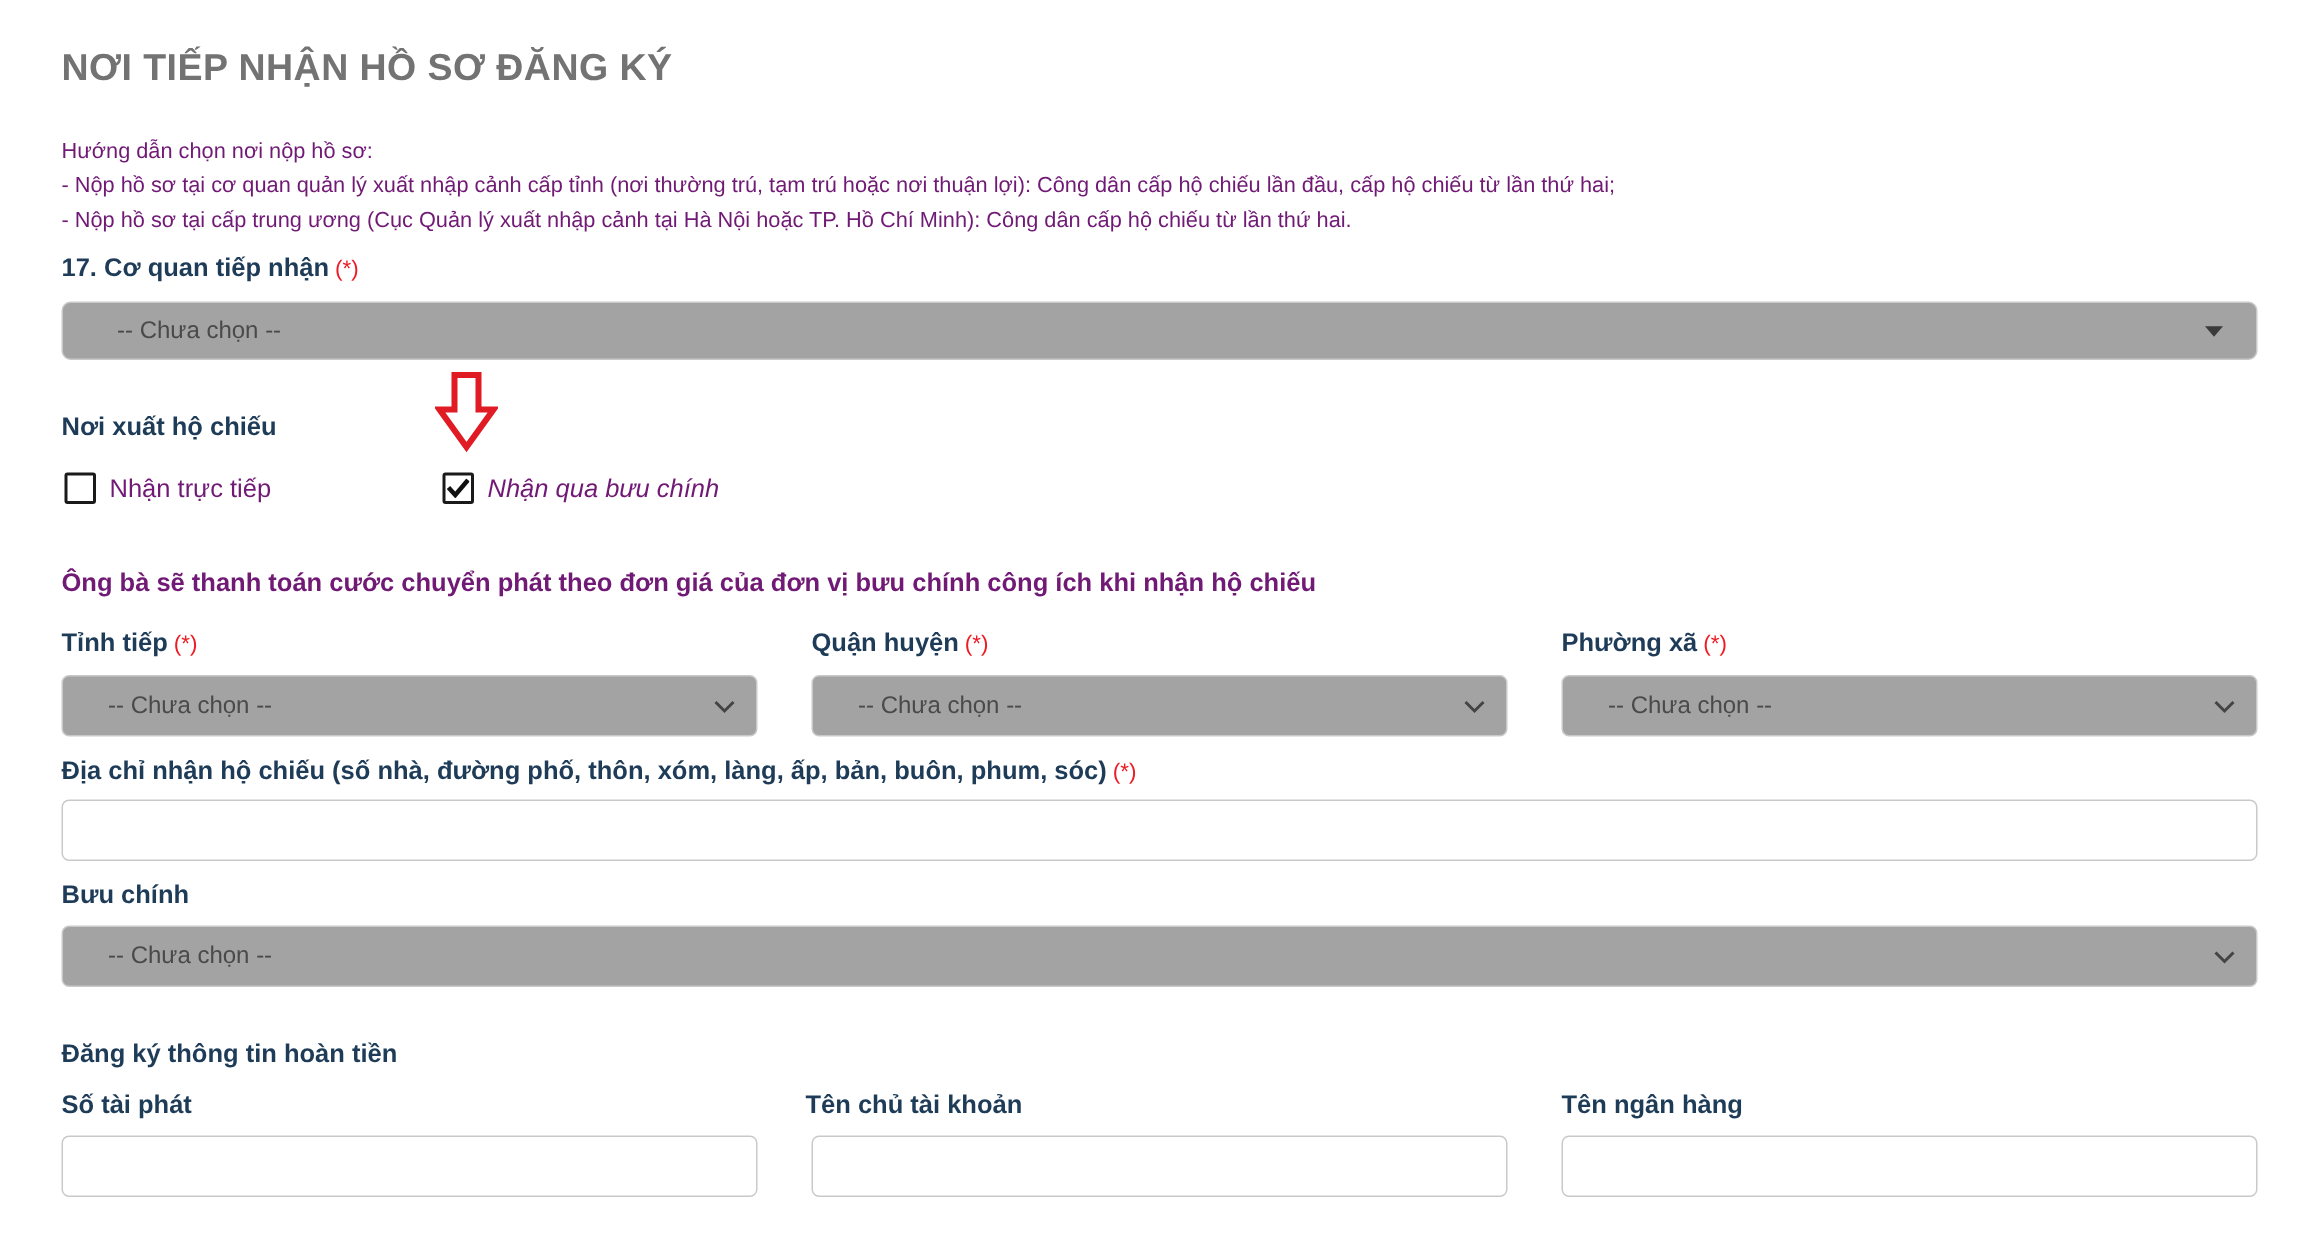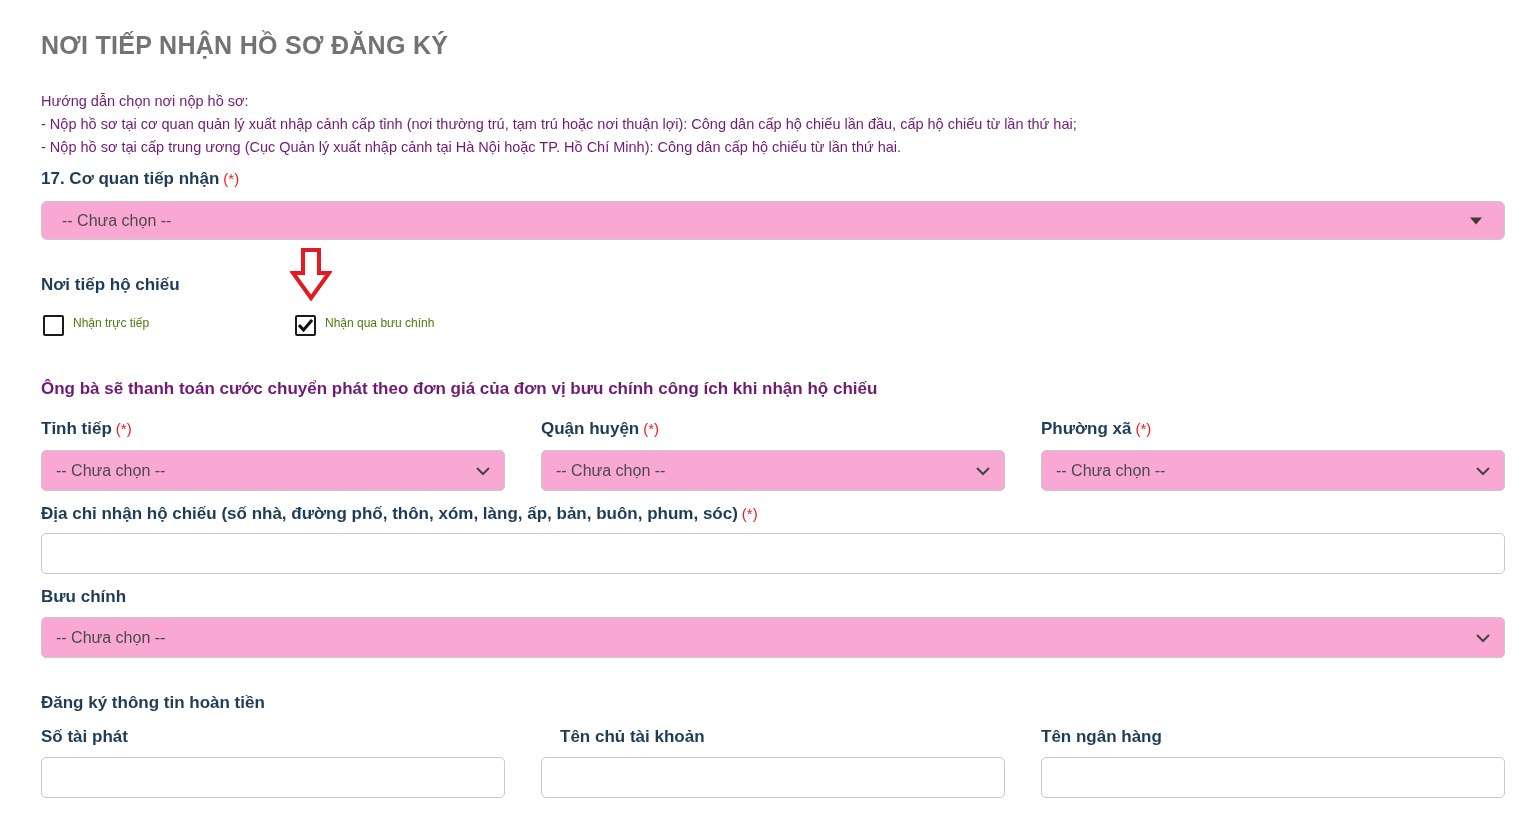--- a/index.html
+++ b/index.html
@@ -9,74 +9,74 @@
 
   .page-title { left:41px; top:31px; font-size:25px; font-weight:700; color:#737373; letter-spacing:.3px; }
 
   .red-note  { color:#701a75; font-size:14.5px; white-space:nowrap; }
   .red-note.bold { font-weight:700; font-size:17px; }
 
   .bold-label { font-size:17px; font-weight:700; color:#1e3c58; white-space:nowrap; }
   .req { color:#ed1c24; font-weight:400; font-size:15px; margin-left:4px; }
 
   
-  .select { border:1px solid #c9c9c9; border-radius:6px; background:#f9a8d4; display:flex;
-            align-items:center; cursor:pointer; }
+  .select { border:1px solid #c9c9c9; border-radius:6px; background:#a3a3a3; display:flex;
+            align-items:center; cursor:pointer;padding-left:16px; }
   .select .sel-text { font-size:16px; color:#4a4a4a; padding-left:20px; }
   .select.native { border-radius:5px; }
   .select.native .sel-text { padding-left:14px; }
   .caret-solid { position:absolute; right:22px; top:50%; transform:translateY(-50%);
                  width:0; height:0; border-left:6px solid transparent; border-right:6px solid transparent;
                  border-top:7px solid #3a3a3a; }
   .chev { position:absolute; right:13px; top:50%; transform:translateY(-50%); }
 
   .text-input { border:1px solid #c9c9c9; border-radius:5px; background:#fff; font-size:16px;
                 color:#333; padding:0 12px; outline:none; }
 
   
   .checkbox { width:21px; height:21px; border:2px solid #1a1a1a; border-radius:2px; background:#fff;
               display:flex; align-items:center; justify-content:center; cursor:pointer; }
   .checkbox svg { display:none; }
   .checkbox.checked svg { display:block; }
-  .cb-label { font-size:12px; color:#4d7c0f; white-space:nowrap; }
+  .cb-label { font-size:17px; color:#701a75; white-space:nowrap; }
 </style>
 </head>
 <body>
 
 <div class="abs page-title">NƠI TIẾP NHẬN HỒ SƠ ĐĂNG KÝ</div>
 
 <div class="abs red-note" style="left:41px; top:93px;">Hướng dẫn chọn nơi nộp hồ sơ:</div>
 <div class="abs red-note" style="left:41px; top:116px;">- Nộp hồ sơ tại cơ quan quản lý xuất nhập cảnh cấp tỉnh (nơi thường trú, tạm trú hoặc nơi thuận lợi): Công dân cấp hộ chiếu lần đầu, cấp hộ chiếu từ lần thứ hai;</div>
 <div class="abs red-note" style="left:41px; top:139px;">- Nộp hồ sơ tại cấp trung ương (Cục Quản lý xuất nhập cảnh tại Hà Nội hoặc TP. Hồ Chí Minh): Công dân cấp hộ chiếu từ lần thứ hai.</div>
 
 <div class="abs bold-label" style="left:41px; top:169px;">
   <span>17. Cơ quan tiếp nhận</span><span class="req">(*)</span>
 </div>
 <div class="abs select" style="left:41px; top:201px; width:1464px; height:39px;">
   <span class="sel-text">-- Chưa chọn --</span>
   <span class="caret-solid"></span>
 </div>
 
-<div class="abs bold-label" style="left:41px; top:275px;">Nơi tiếp hộ chiếu</div>
+<div class="abs bold-label" style="left:41px; top:275px;">Nơi xuất hộ chiếu</div>
 
 <svg class="abs" style="left:290px; top:248px;" width="42" height="54" viewBox="0 0 42 54">
   <path d="M13 2 H29 V25 H39 L21 50 L3 25 H13 Z" fill="none" stroke="#e01b24" stroke-width="4" stroke-linejoin="miter"></path>
 </svg>
 
 <div class="abs checkbox" style="left:43px; top:315px;">
   
 </div>
 <div class="abs cb-label" style="left:73px; top:316px;">Nhận trực tiếp</div>
 
 <div class="abs checkbox checked" style="left:295px; top:315px;">
   <svg width="15" height="13" viewBox="0 0 15 13">
       <path d="M1 6 L5.5 11 L14 1" fill="none" stroke="#111" stroke-width="3"></path>
     </svg>
 </div>
-<div class="abs cb-label" style="left:325px; top:316px;">Nhận qua bưu chính</div>
+<div class="abs cb-label" style="left:325px; top:316px;font-style:italic;">Nhận qua bưu chính</div>
 
 <div class="abs red-note bold" style="left:41px; top:379px;">Ông bà sẽ thanh toán cước chuyển phát theo đơn giá của đơn vị bưu chính công ích khi nhận hộ chiếu</div>
 
 <div class="abs bold-label" style="left:41px; top:419px;">
   <span>Tỉnh tiếp</span><span class="req">(*)</span>
 </div>
 <div class="abs bold-label" style="left:541px; top:419px;">
   <span>Quận huyện</span><span class="req">(*)</span>
 </div>
 <div class="abs bold-label" style="left:1041px; top:419px;">
@@ -111,18 +111,18 @@
 <div class="abs select native" style="left:41px; top:617px; width:1464px; height:41px;">
   <span class="sel-text">-- Chưa chọn --</span>
   <svg class="chev" width="16" height="10" viewBox="0 0 16 10">
       <path d="M2 2 L8 8 L14 2" fill="none" stroke="#444" stroke-width="2"></path>
     </svg>
 </div>
 
 <div class="abs bold-label" style="left:41px; top:693px;">Đăng ký thông tin hoàn tiền</div>
 
 <div class="abs bold-label" style="left:41px; top:727px;">Số tài phát</div>
-<div class="abs bold-label" style="left:560px; top:727px;text-align:center;">Tên chủ tài khoản</div>
+<div class="abs bold-label" style="left:537px; top:727px;text-align:center;">Tên chủ tài khoản</div>
 <div class="abs bold-label" style="left:1041px; top:727px;">Tên ngân hàng</div>
 
 <input class="abs text-input" style="left: 41px; top: 757px; width: 464px; height: 41px;" value="">
 <input class="abs text-input" style="left: 541px; top: 757px; width: 464px; height: 41px;" value="">
 <input class="abs text-input" style="left: 1041px; top: 757px; width: 464px; height: 41px;" value="">
 
 </body></html>

